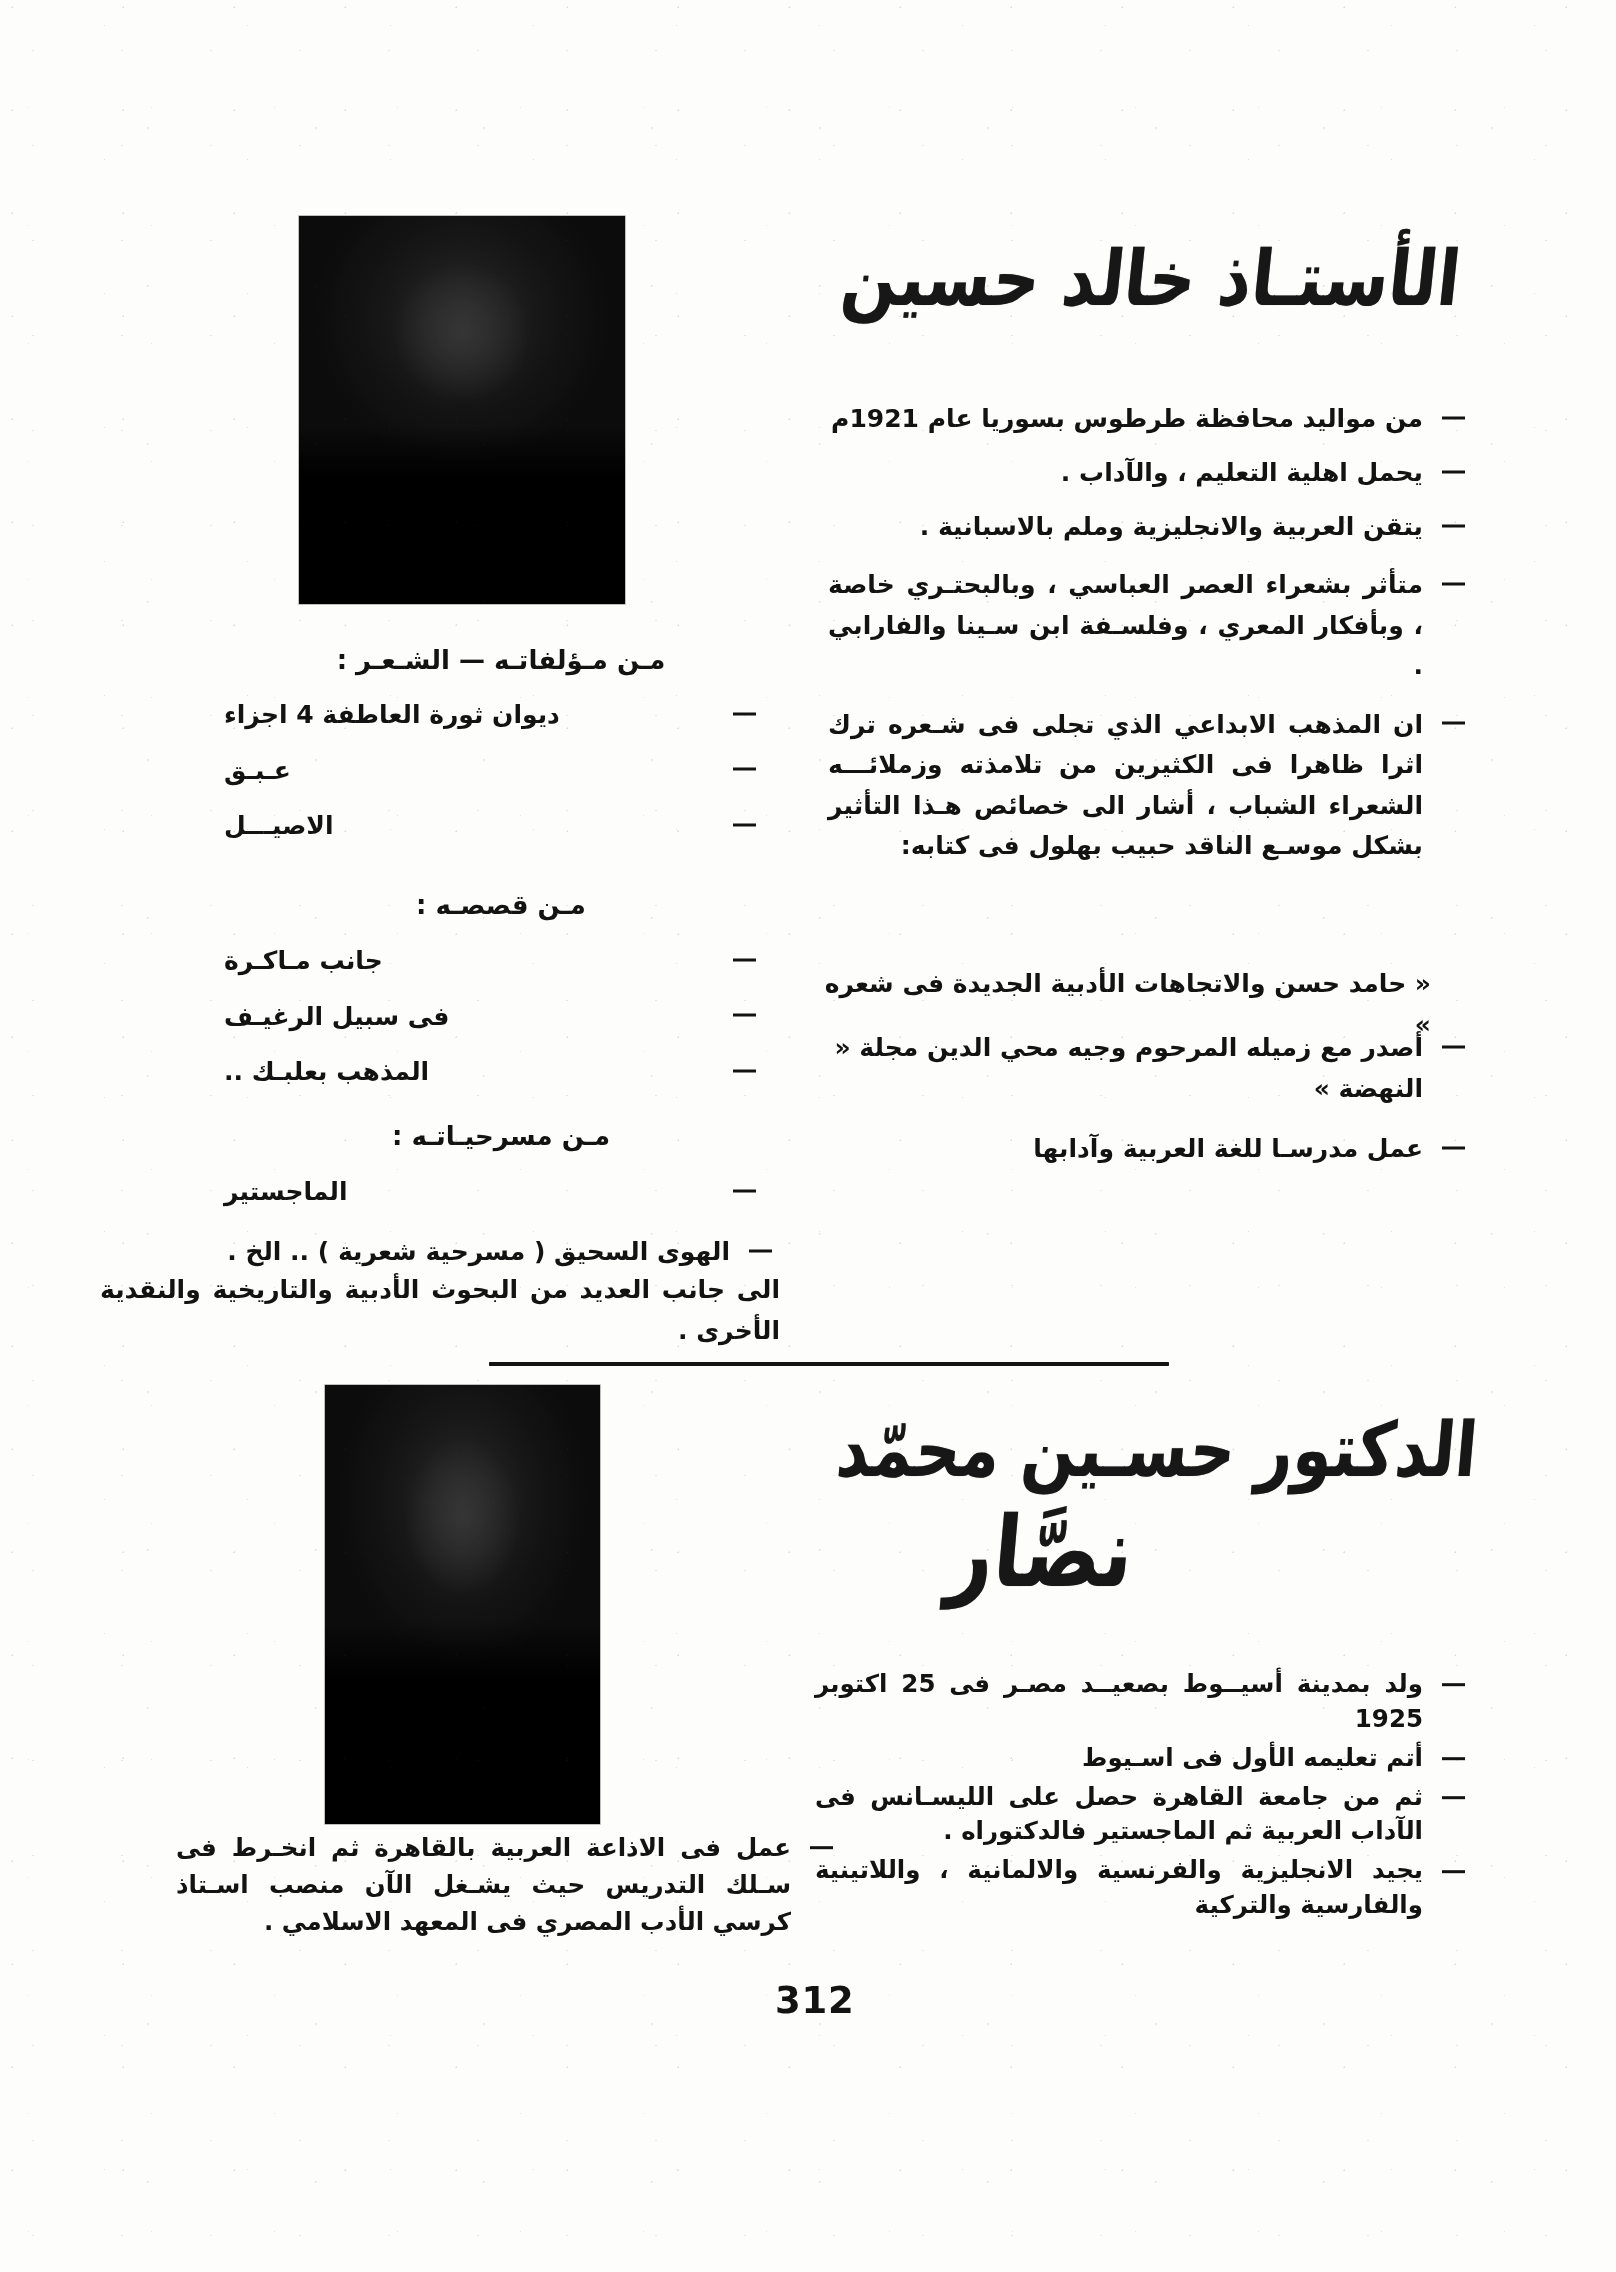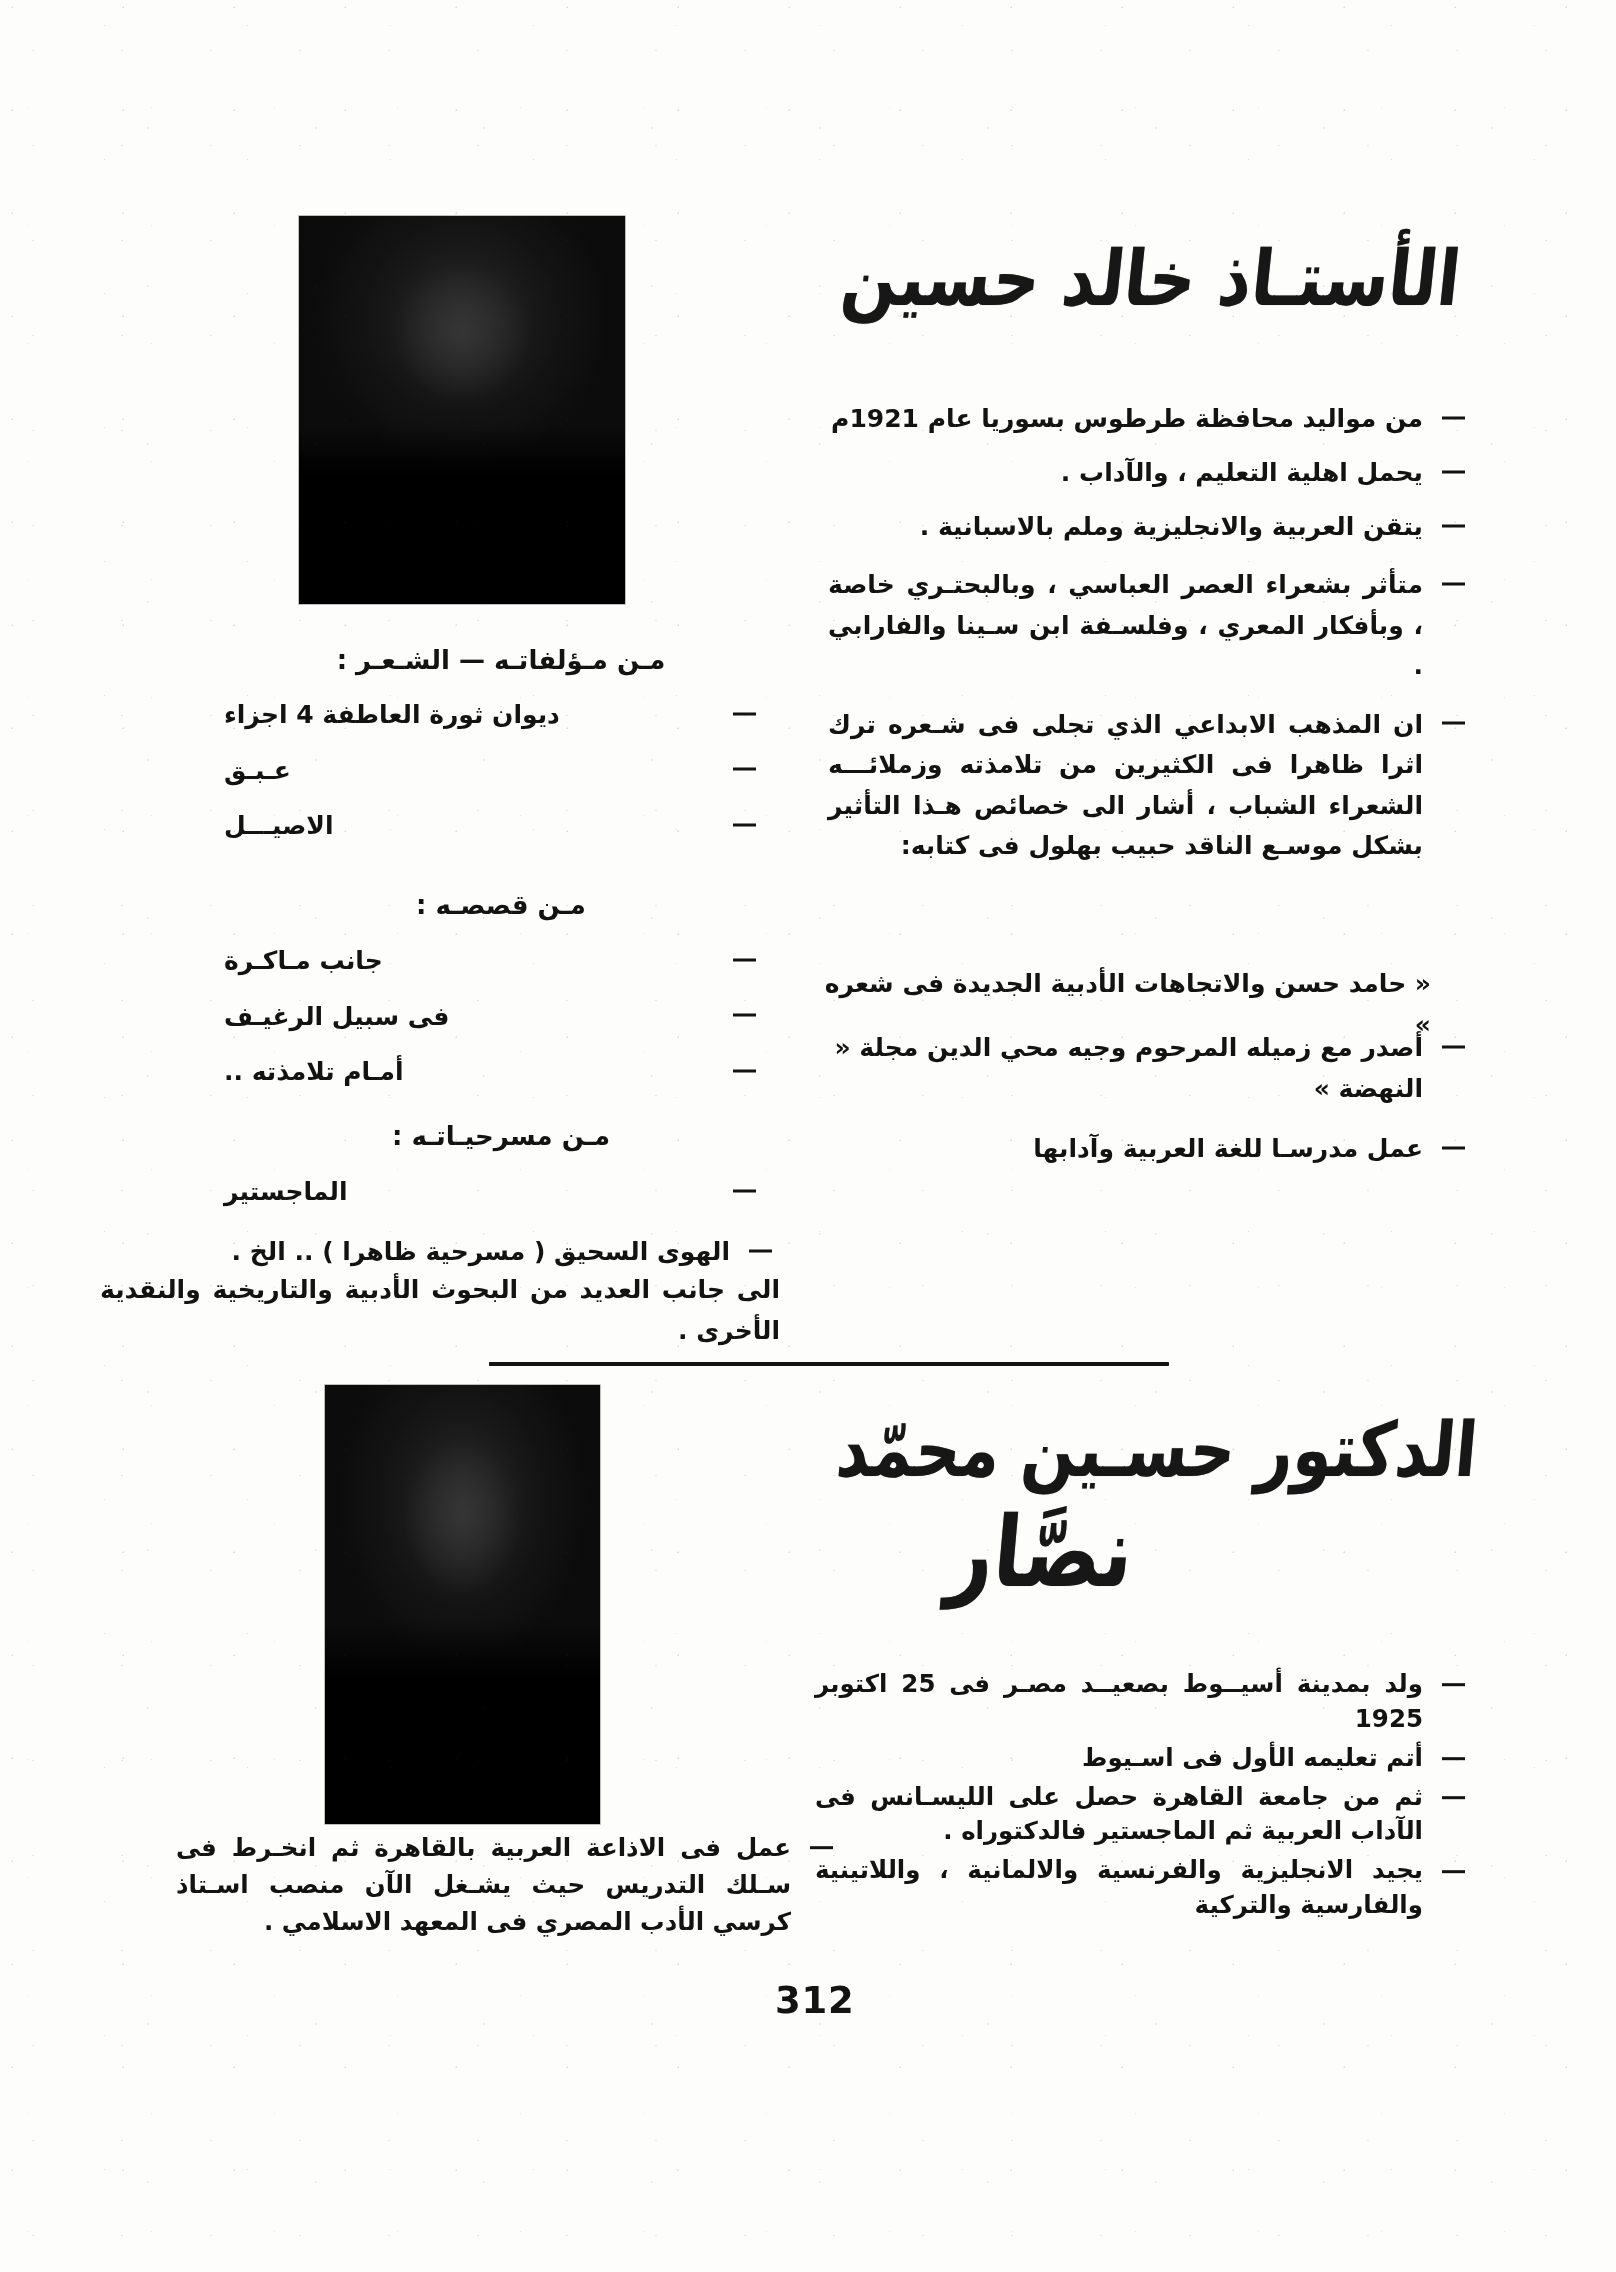--- a/index.html
+++ b/index.html
@@ -196,41 +196,41 @@
       <li class="centered" style="padding-right:0;">
         <span class="dash" style="right:16.3px;"></span>
         <span>جانب مـاكـرة</span>
       </li>
       <li class="centered" style="padding-right:0;margin-top:15px;">
         <span class="dash" style="right:16.3px;"></span>
         <span>فى سبيل الرغيـف</span>
       </li>
       <li class="centered" style="padding-right:0;margin-top:15px;">
         <span class="dash" style="right:16.3px;"></span>
-        <span>أمـام تلامذته ..</span>
+        <span>المذهب بعلبـك ..</span>
       </li>
     </ul>
   </div>
 
   <div class="txt sec-head" style="right:809px; top:1115px; width:612px; font-size:26px;">مـن مسرحيـاتـه :</div>
 
   <div class="txt" style="right:836px; top:1164px; width:564px; font-size:25px;">
     <ul class="bullet-list tight">
       <li class="centered" style="padding-right:0;">
         <span class="dash" style="right:16.3px;"></span>
         <span>الماجستير</span>
       </li>
     </ul>
   </div>
 
   <div class="txt" style="right:836px; top:1224px; width:687px; font-size:25px;">
     <ul class="bullet-list tight">
       <li>
         <span class="dash"></span>
-        <span>الهوى السحيق ( مسرحية ظاهرا ) .. الخ .</span>
+        <span>الهوى السحيق ( مسرحية شعرية ) .. الخ .</span>
       </li>
     </ul>
   </div>
 
   <div class="txt justify" style="right:836px; top:1270px; width:680px; font-size:25px;">الى جانب العديد من البحوث الأدبية والتاريخية والنقدية الأخرى .</div>
 
   <div class="rule" style="right:447px; top:1362px; width:680px;"></div>
 
   <div class="photo" style="left:325px; top:1385px; width:275px; height:439px;"></div>
 

